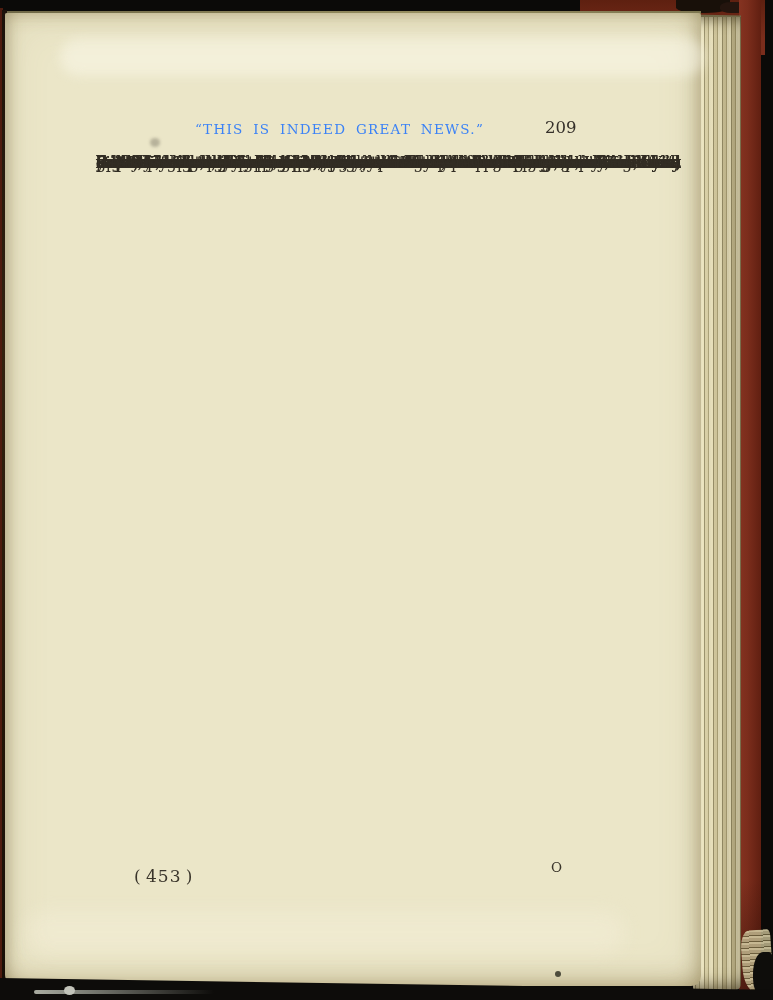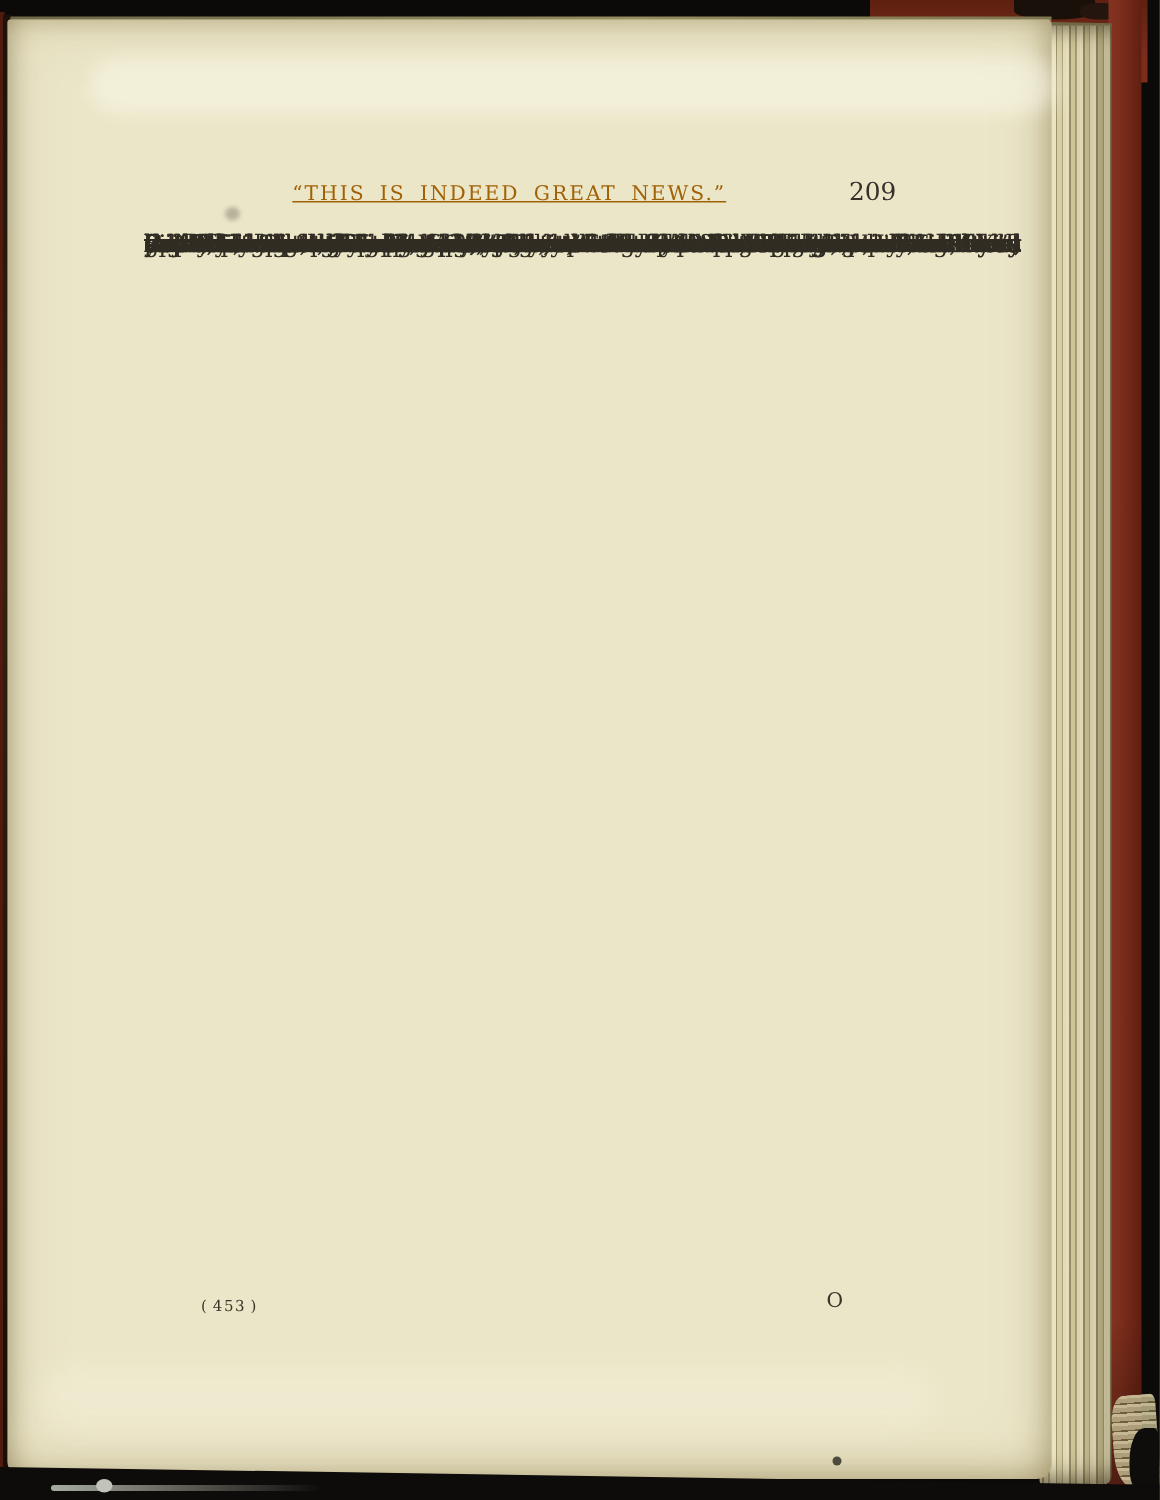--- a/index.html
+++ b/index.html
@@ -40,29 +40,29 @@
   .gutter-line{left:2px;top:10px;width:5px;height:977px;
     background:linear-gradient(180deg,#1c120a,#33220f 35%,#241608 70%,#170e06);}
 
   .light-band-top{left:55px;top:25px;width:645px;height:38px;border-radius:20px;
     background:rgba(252,249,235,.5);filter:blur(6px);}
   .light-band-bottom{left:20px;top:898px;width:600px;height:42px;border-radius:24px;
     background:rgba(248,244,225,.32);filter:blur(9px);}
 
   
   .running-head{left:96px;top:121px;width:585px;text-align:center;transform:translateX(-49px);
-    font-size:13.5px;letter-spacing:1.3px;word-spacing:4px;color:#a16207;white-space:nowrap;text-decoration:underline;}
-  .page-number{left:545px;top:118px;font-size:16.5px;color:#35302six;color:#35302a;margin-left:21px;}
+    font-size:13.5px;letter-spacing:1.3px;word-spacing:4px;color:#3b82f6;white-space:nowrap;}
+  .page-number{left:545px;top:118px;font-size:16.5px;color:#35302six;color:#35302a;}
   .body-text{left:96px;top:152px;width:585px;color:#322d24;font-size:16px;
     line-height:21.55px;letter-spacing:.15px;}
   .body-text .line{position:static;display:block;width:585px;
     text-align:justify;text-align-last:justify;white-space:normal;}
   .body-text .line.indent{text-indent:20px;}
   .body-text .line.plast{text-align-last:left;}
-  .footer-plate{left:134px;top:866px;font-size:10px;letter-spacing:1px;color:#3a352b;}
+  .footer-plate{left:134px;top:866px;font-size:17px;letter-spacing:1px;color:#3a352b;}
   .footer-signature{left:551px;top:859px;font-size:13.5px;color:#3a352b;}
 
   
   .smudge{left:150px;top:138px;width:10px;height:9px;border-radius:50%;
     background:rgba(120,115,100,.45);filter:blur(1.5px);}
   .ink-dot{left:555px;top:971px;width:6px;height:6px;border-radius:50%;background:#4d4c3c;filter:blur(.4px);}
 
   .corner-stack{left:742px;top:930px;width:30px;height:62px;
     background:repeating-linear-gradient(0deg,rgba(210,200,160,.9) 0 2px,rgba(110,100,65,.9) 2px 3px,
       rgba(190,180,140,.85) 3px 6px);transform:rotate(-4deg);border-radius:30% 10% 10% 40%;}

